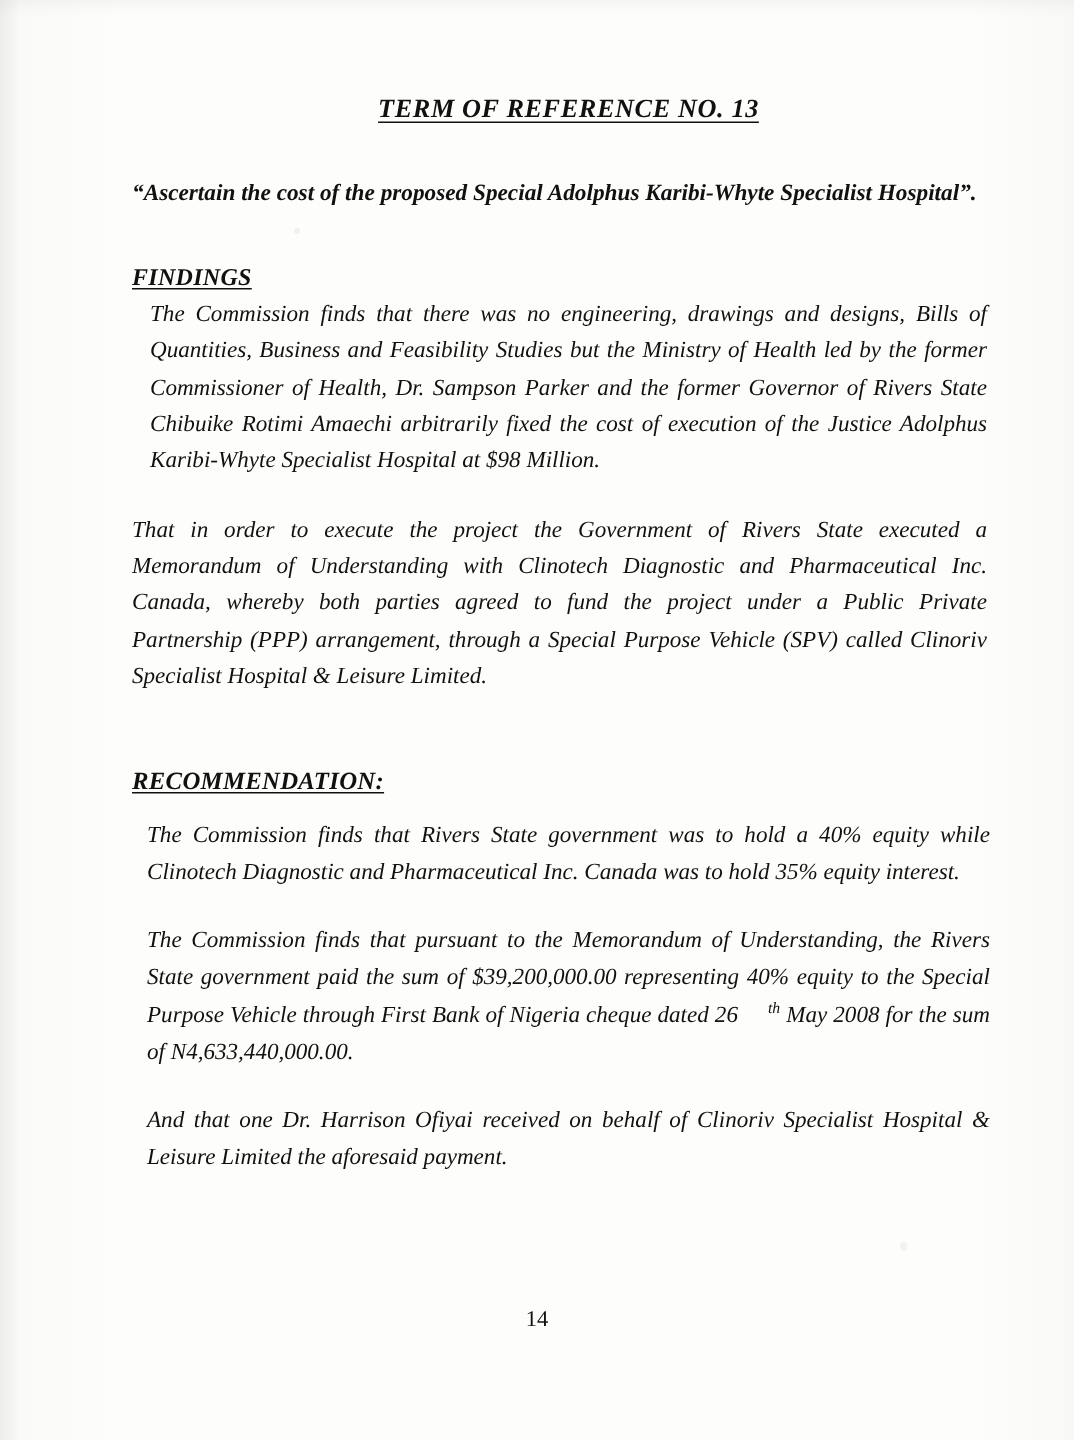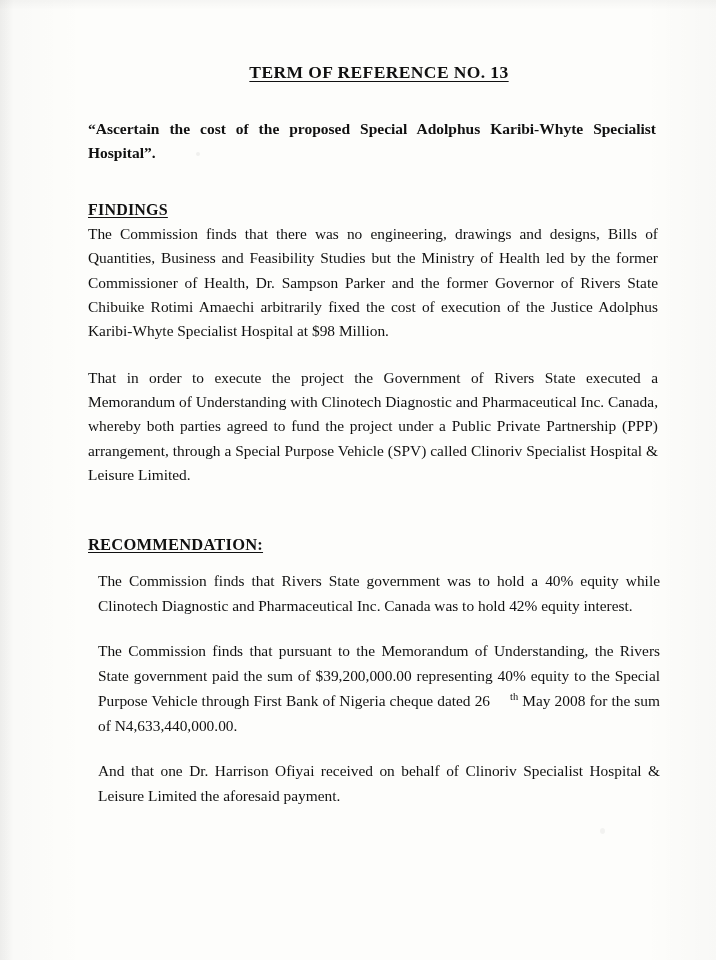--- a/index.html
+++ b/index.html
@@ -26,20 +26,21 @@
     padding: 0;
   }
   .sheet {
     position: absolute;
     left: 0;
     top: 0;
     width: 716px;
     height: 960px;
     box-sizing: border-box;
     padding: 62px 52px 30px 88px;
+    font-style: italic;
   }
   .doc-title {
     text-align: center;
     font-weight: bold;
     font-size: 17.5px;
     letter-spacing: 0.4px;
     text-decoration: underline;
     text-underline-offset: 3px;
     margin: 0 0 34px 0;
     padding-left: 6px;
@@ -67,20 +68,21 @@
   }
   p.body {
     font-size: 15.4px;
     line-height: 1.58;
     text-align: justify;
     margin: 0 0 18px 0;
     padding-right: 6px;
   }
   p.body.gap {
     margin-bottom: 22px;
+    margin-left: 12px;
   }
   p.body.biggap {
     margin-bottom: 48px;
   }
   .rec-para {
     font-size: 15.4px;
     line-height: 1.62;
     text-align: justify;
     margin: 0 0 20px 0;
     padding-left: 10px;
@@ -138,22 +140,23 @@
     <p class="quote-block">“Ascertain the cost of the proposed Special Adolphus Karibi-Whyte Specialist Hospital”.</p>
 
     <h2 class="section-head">FINDINGS</h2>
 
     <p class="body gap">The Commission finds that there was no engineering, drawings and designs, Bills of Quantities, Business and Feasibility Studies but the Ministry of Health led by the former Commissioner of Health, Dr. Sampson Parker and the former Governor of Rivers State Chibuike Rotimi Amaechi arbitrarily fixed the cost of execution of the Justice Adolphus Karibi-Whyte Specialist Hospital at $98 Million.</p>
 
     <p class="body biggap">That in order to execute the project the Government of Rivers State executed a Memorandum of Understanding with Clinotech Diagnostic and Pharmaceutical Inc. Canada, whereby both parties agreed to fund the project under a Public Private Partnership (PPP) arrangement, through a Special Purpose Vehicle (SPV) called Clinoriv Specialist Hospital &amp; Leisure Limited.</p>
 
     <h2 class="section-head rec">RECOMMENDATION:</h2>
 
-    <p class="rec-para">The Commission finds that Rivers State government was to hold a 40% equity while Clinotech Diagnostic and Pharmaceutical Inc. Canada was to hold 42% equity interest.</p>
+    <p class="rec-para">The Commission finds that Rivers State government was to hold a 40% equity while Clinotech Diagnostic and Pharmaceutical Inc. Canada was to hold 35% equity interest.</p>
 
     <p class="rec-para"><span>The Commission finds that pursuant to the Memorandum of Understanding, the Rivers State government paid the sum of $39,200,000.00 representing 40% equity to the Special Purpose Vehicle through First Bank of Nigeria cheque dated 26</span><sup>th</sup><span> May 2008 for the sum of N4,633,440,000.00.</span></p>
 
     <p class="rec-para last">And that one Dr. Harrison Ofiyai received on behalf of Clinoriv Specialist Hospital &amp; Leisure Limited the aforesaid payment.</p>
 
 
   </div>
 
+  <div class="page-number">14</div>
 </div>
 
 </body></html>

